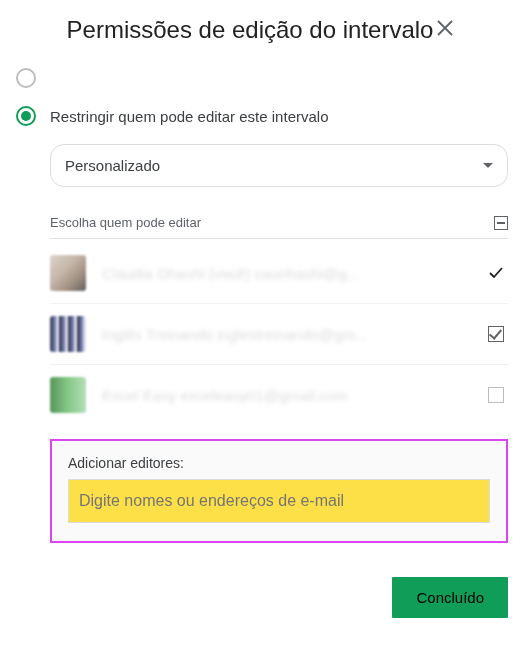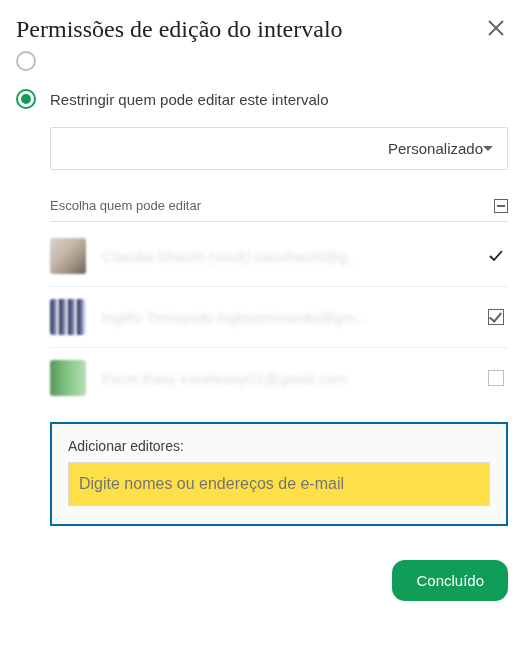--- a/index.html
+++ b/index.html
@@ -9,24 +9,23 @@
     background: #fff;
     width: 528px;
     color: #3c4043;
     font-size: 14px;
   }
   .dialog {
     padding: 16px 20px 20px 16px;
   }
   .header {
     display: flex;
-    justify-content: space-between;
+    justify-content: center;
     align-items: flex-start;
-    margin-bottom: 8px;
-    font-family: Liberation Serif, serif;
+    margin-bottom: 24px;
   }
   .title {
     font-size: 24px;
     color: #222;
     font-weight: 400;
   }
   .close-icon {
     color: #5f6368;
     cursor: pointer;
     padding: 4px;
@@ -63,24 +62,24 @@
   }
   .radio-label {
     font-size: 15px;
     color: #3c4043;
   }
   .indented {
     margin-left: 34px;
   }
   .select-box {
     border: 1px solid #dadce0;
-    border-radius: 2px;
+    border-radius: 14px;
     padding: 12px 14px;
     display: flex;
-    justify-content: flex-end;
+    justify-content: space-between;
     align-items: center;
     cursor: pointer;
     margin-bottom: 28px;
   }
   .select-value {
     font-size: 15px;
     color: #3c4043;
   }
   .caret-down {
     width: 0; height: 0;
@@ -160,21 +159,21 @@
     position: absolute;
     left: 3px; top: 0px;
     width: 5px; height: 10px;
     border: solid #5f6368;
     border-width: 0 2px 2px 0;
     transform: rotate(40deg);
   }
   .checkbox.unchecked { border-color: #bdbdbd; }
   .add-section {
     margin-top: 14px;
-    border: 2px solid #0369a1;
+    border: 2px solid #d946ef;
     background: #fafafa;
     padding: 14px 16px 18px;
   }
   .add-label {
     font-size: 14px;
     color: #3c4043;
     margin-bottom: 8px;
   }
   .add-input {
     width: 100%;
@@ -186,26 +185,26 @@
     outline: none;
     font-family: inherit;
   }
   .footer {
     display: flex;
     justify-content: flex-end;
     margin-top: 34px;
   }
   .done-btn {
     background: #0f9d58;
-    color: #ffffff;
+    color: #000000;
     border: none;
     padding: 12px 24px;
     font-size: 15px;
     font-weight: 500;
-    border-radius: 13px;
+    border-radius: 1px;
     cursor: pointer;
     font-family: inherit;
     text-align: center;
   }
 </style>
 </head>
 <body>
 
 <div class="dialog">
 

